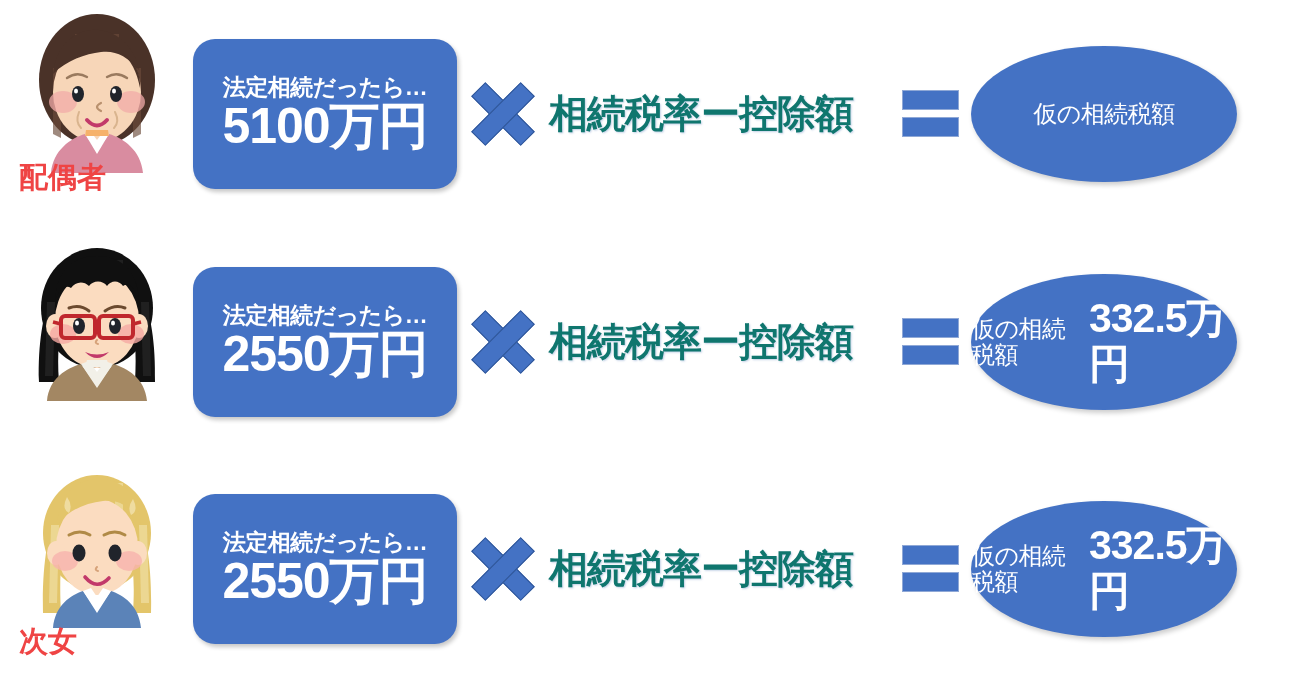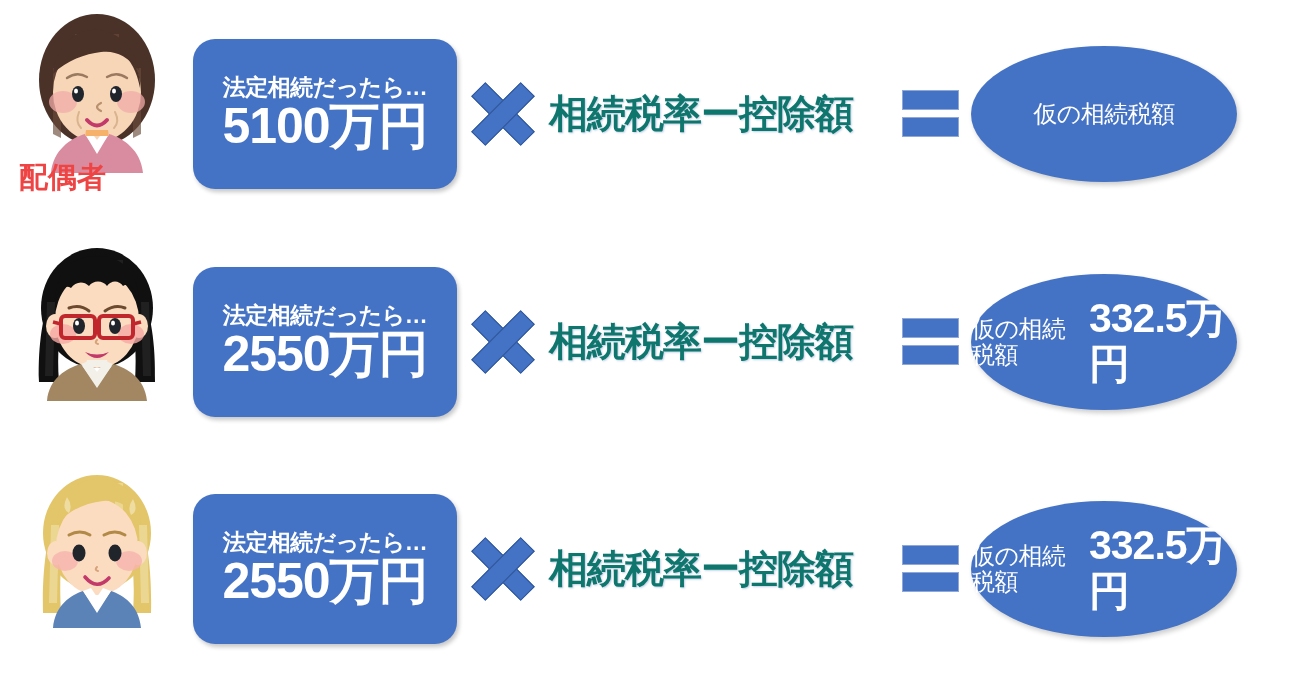--- a/index.html
+++ b/index.html
@@ -302,20 +302,21 @@
           <ellipse cx="92" cy="90" rx="6.5" ry="8.5" fill="#20242B"></ellipse>
 
           <path d="M74 104 q-3 3 1 4" stroke="#D6A279" stroke-width="2" fill="none" stroke-linecap="round"></path>
 
           <path d="M62 114 q12 14 24 1" stroke="#C2396A" stroke-width="3.6" fill="none" stroke-linecap="round"></path>
 
           <path d="M30 165 C32 142 48 132 60 128 L74 148 L88 128 C100 132 116 142 118 165 Z" fill="#5B83B8"></path>
           <path d="M60 128 L74 150 L88 128 L80 125 L74 134 L68 125 Z" fill="#FFFFFF"></path>
         </svg>
       </div>
+      <div class="person-label">次女</div>
     </div>
 
     <div class="amount-box">
       <div class="amount-cap">法定相続だったら…</div>
       <div class="amount-val">2550万円</div>
     </div>
 
     <div class="mul-wrap">
       <div class="mul">
           <i></i>

